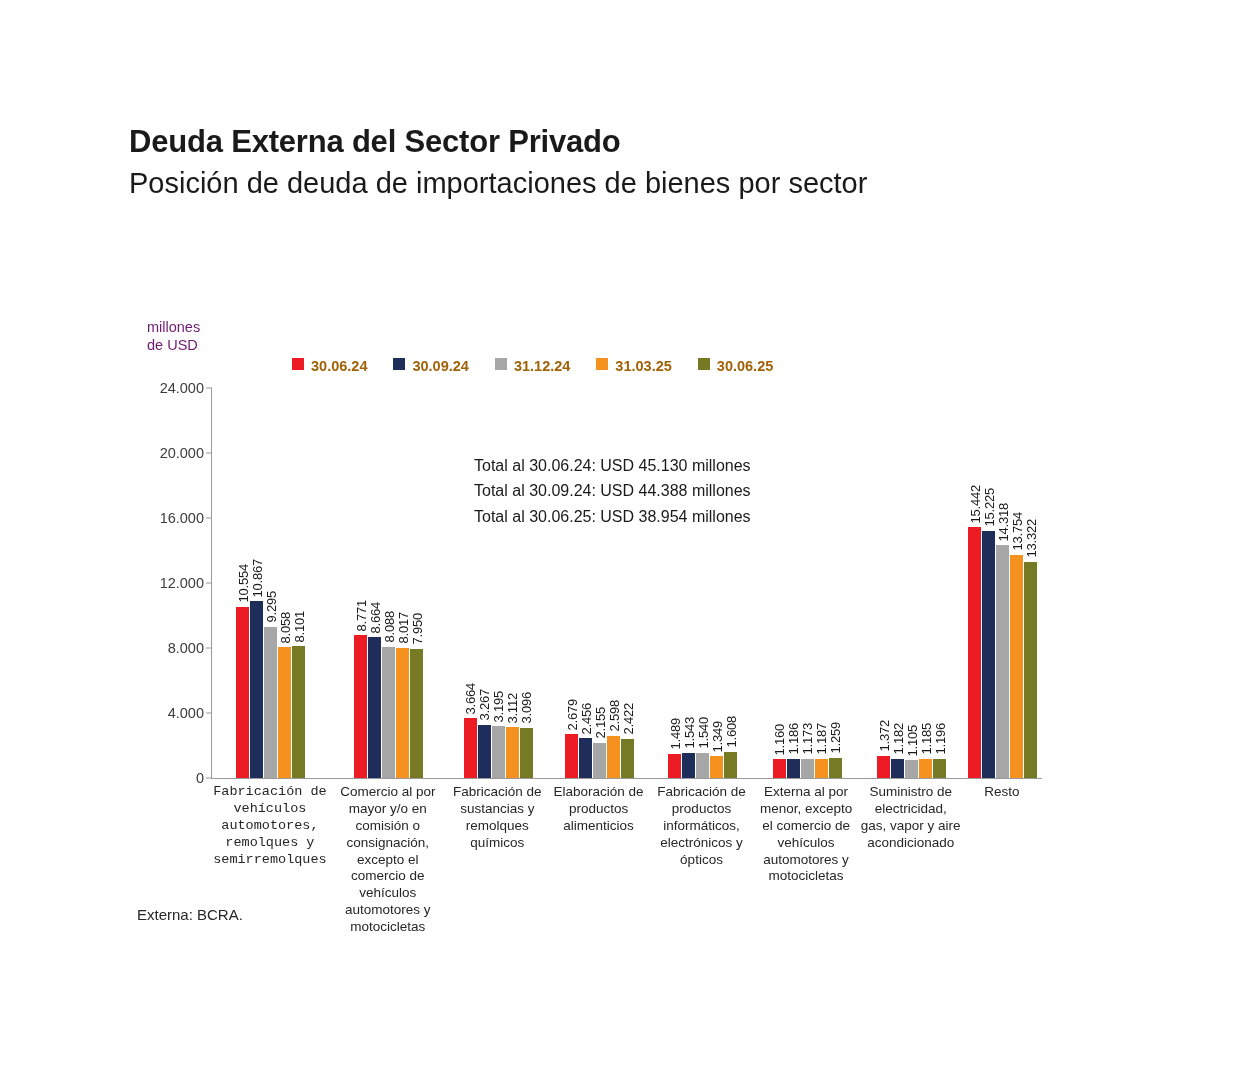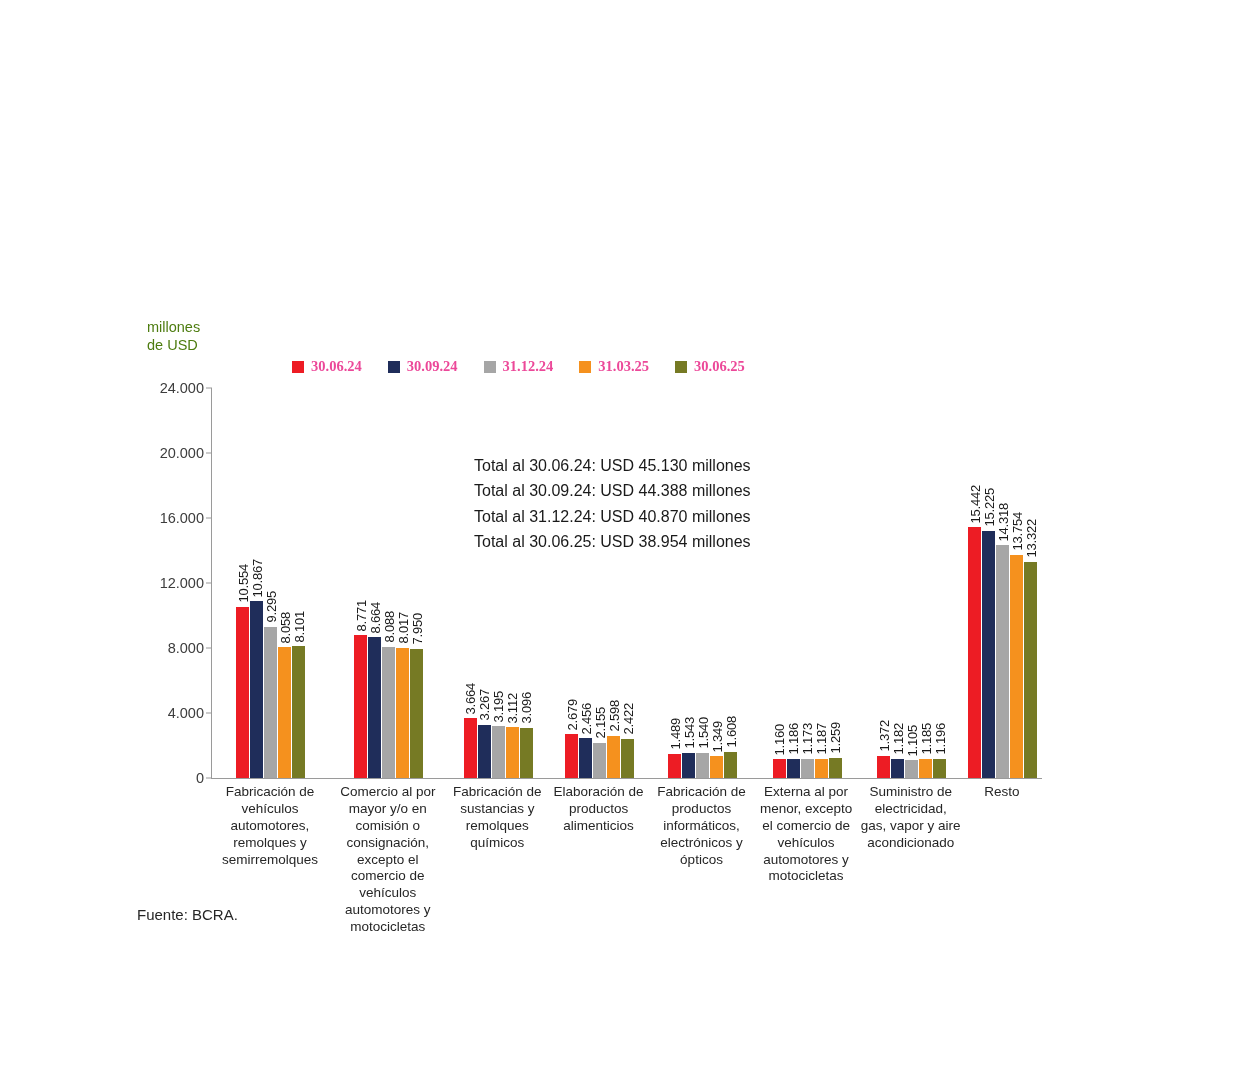--- a/index.html
+++ b/index.html
@@ -48,41 +48,39 @@
     top: 318px;
     width: 960px;
     height: 620px;
   }
   .axis-unit {
     position: absolute;
     left: 18px;
     top: 0px;
     font-size: 14.5px;
     line-height: 1.25;
-    color: #4d7c0f;
+    color: #701a75;
     white-space: pre-line;
   }
 
   
   .legend {
     position: absolute;
     left: 163px;
     top: 40px;
     display: flex;
     gap: 26px;
     align-items: center;
   }
   .legend-item {
     display: flex;
-    align-items: center;
     gap: 7px;
     font-size: 14.5px;
     font-weight: bold;
-    color: #ec4899;
-    font-family: Liberation Serif, serif;
+    color: #a16207;
   }
   .legend-swatch {
     width: 12px;
     height: 12px;
     display: inline-block;
   }
 
   
   .plot {
     position: absolute;
@@ -189,20 +187,24 @@
     top: 588px;
     font-size: 15px;
     color: #262626;
   }
 </style>
 </head>
 <body>
 
 <div class="page">
 
+  <div class="title-block">
+    <div class="title-main">Deuda Externa del Sector Privado</div>
+    <div class="title-sub">Posición de deuda de importaciones de bienes por sector</div>
+  </div>
 
   <div class="chart-area">
 
     <div class="axis-unit">millones
 de USD</div>
 
     <div class="legend" id="legend">
         <div class="legend-item">
           <span class="legend-swatch" style="background: rgb(237, 28, 36);"></span>
           <span>30.06.24</span>
@@ -432,31 +434,30 @@
         <div class="ytick-mark" style="top: 130px;"></div>
         <div class="ytick" style="top: 65px;">20.000</div>
         <div class="ytick-mark" style="top: 65px;"></div>
         <div class="ytick" style="top: 0px;">24.000</div>
         <div class="ytick-mark" style="top: 0px;"></div>
       </div>
 
     <div class="totals" id="totals">
         <div>Total al 30.06.24: USD 45.130 millones</div>
         <div>Total al 30.09.24: USD 44.388 millones</div>
-        <div>Total al 31.12.24: USD 40.870 millones</div>
         <div>Total al 30.06.25: USD 38.954 millones</div>
       </div>
 
     <div class="catlabels" id="catlabels">
-        <div class="catlabel" style="flex: 0 0 14.2%;">Fabricación de vehículos automotores, remolques y semirremolques</div>
+        <div class="catlabel" style="flex: 0 0 14.2%; font-family: Liberation Mono, monospace;">Fabricación de vehículos automotores, remolques y semirremolques</div>
         <div class="catlabel" style="flex: 0 0 14.2%;">Comercio al por mayor y/o en comisión o consignación, excepto el comercio de vehículos automotores y motocicletas</div>
         <div class="catlabel" style="flex: 0 0 12.2%;">Fabricación de sustancias y remolques químicos</div>
         <div class="catlabel" style="flex: 0 0 12.2%;">Elaboración de productos alimenticios</div>
         <div class="catlabel" style="flex: 0 0 12.6%;">Fabricación de productos informáticos, electrónicos y ópticos</div>
         <div class="catlabel" style="flex: 0 0 12.6%;">Externa al por menor, excepto el comercio de vehículos automotores y motocicletas</div>
         <div class="catlabel" style="flex: 0 0 12.6%;">Suministro de electricidad, gas, vapor y aire acondicionado</div>
         <div class="catlabel" style="flex: 0 0 9.4%;">Resto</div>
       </div>
 
-    <div class="source">Fuente: BCRA.</div>
+    <div class="source">Externa: BCRA.</div>
   </div>
 
 </div>
 
 </body></html>

